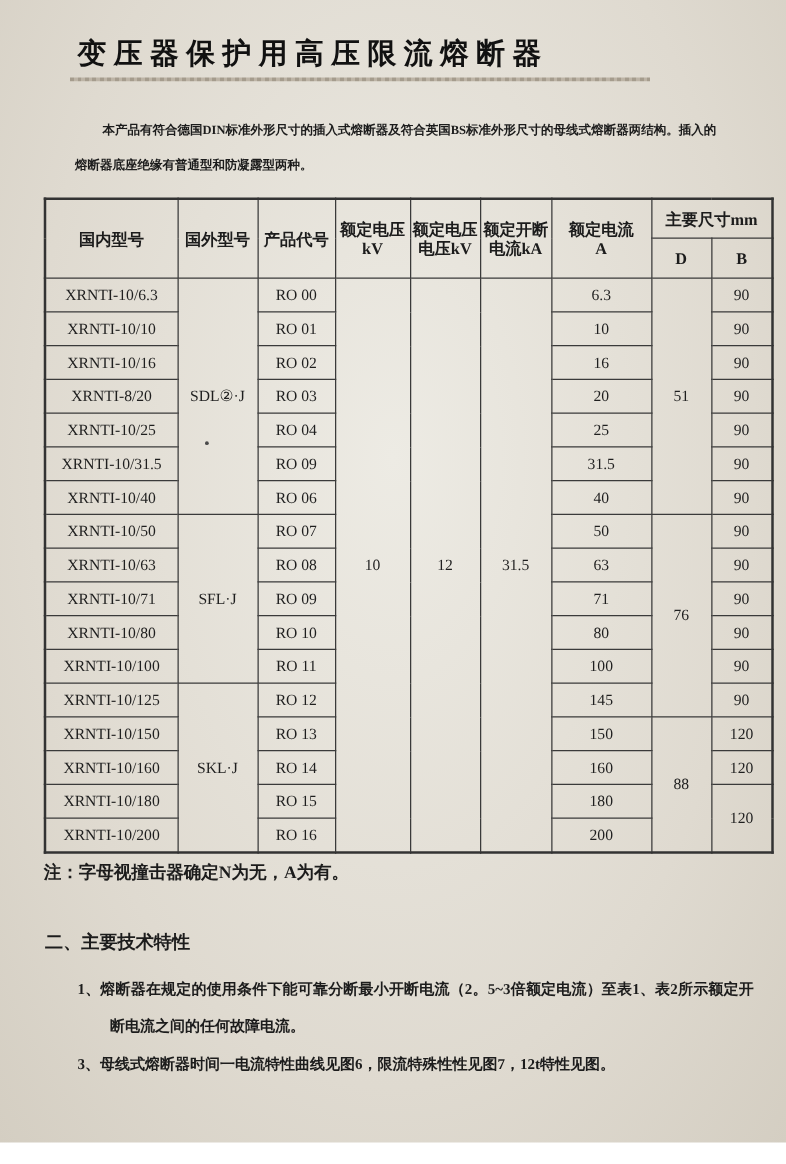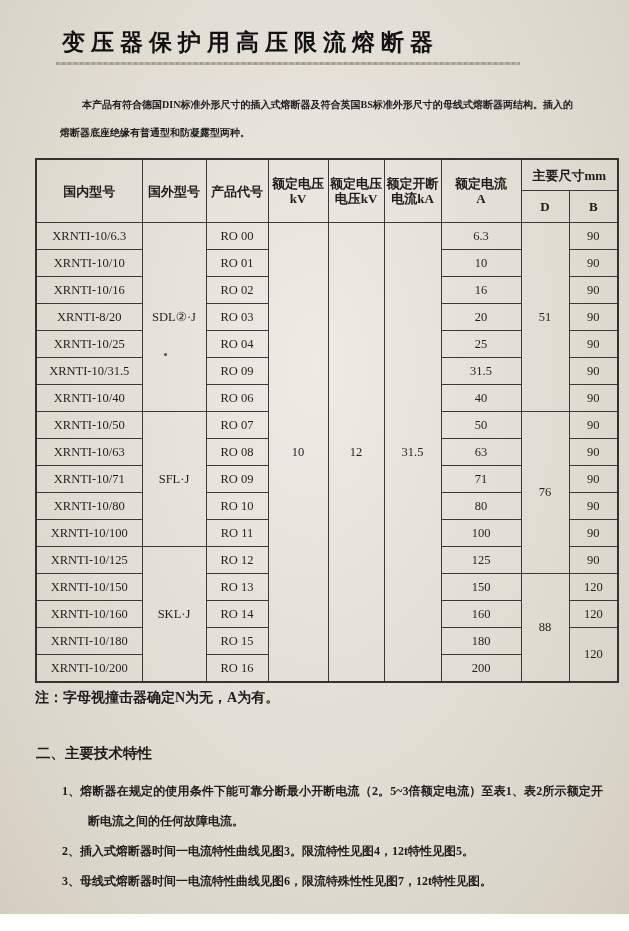--- a/index.html
+++ b/index.html
@@ -222,21 +222,21 @@
       <tr>
         <td class="dom">XRNTI-10/100</td>
         <td>RO 11</td>
         <td>100</td>
         <td>90</td>
       </tr>
       <tr>
         <td class="dom">XRNTI-10/125</td>
         <td rowspan="5">SKL·J</td>
         <td>RO 12</td>
-        <td>125</td>
+        <td>145</td>
         <td>90</td>
       </tr>
       <tr>
         <td class="dom">XRNTI-10/150</td>
         <td>RO 13</td>
         <td>150</td>
         <td rowspan="4">88</td>
         <td>120</td>
       </tr>
       <tr>
@@ -258,17 +258,16 @@
       </tr>
     </tbody>
   </table>
 
   <div class="note">注：字母视撞击器确定N为无，A为有。</div>
 
   <div class="sec-heading2">二、主要技术特性</div>
 
   <div class="tech-list">
     <p class="tech-item">1、熔断器在规定的使用条件下能可靠分断最小开断电流（2。5~3倍额定电流）至表1、表2所示额定开断电流之间的任何故障电流。</p>
-    <p class="tech-item">2、插入式熔断器时间一电流特性曲线见图3。限流特性见图4，12t特性见图5。</p>
     <p class="tech-item">3、母线式熔断器时间一电流特性曲线见图6，限流特殊性性见图7，12t特性见图。</p>
   </div>
 
 </div>
 
 </body></html>

